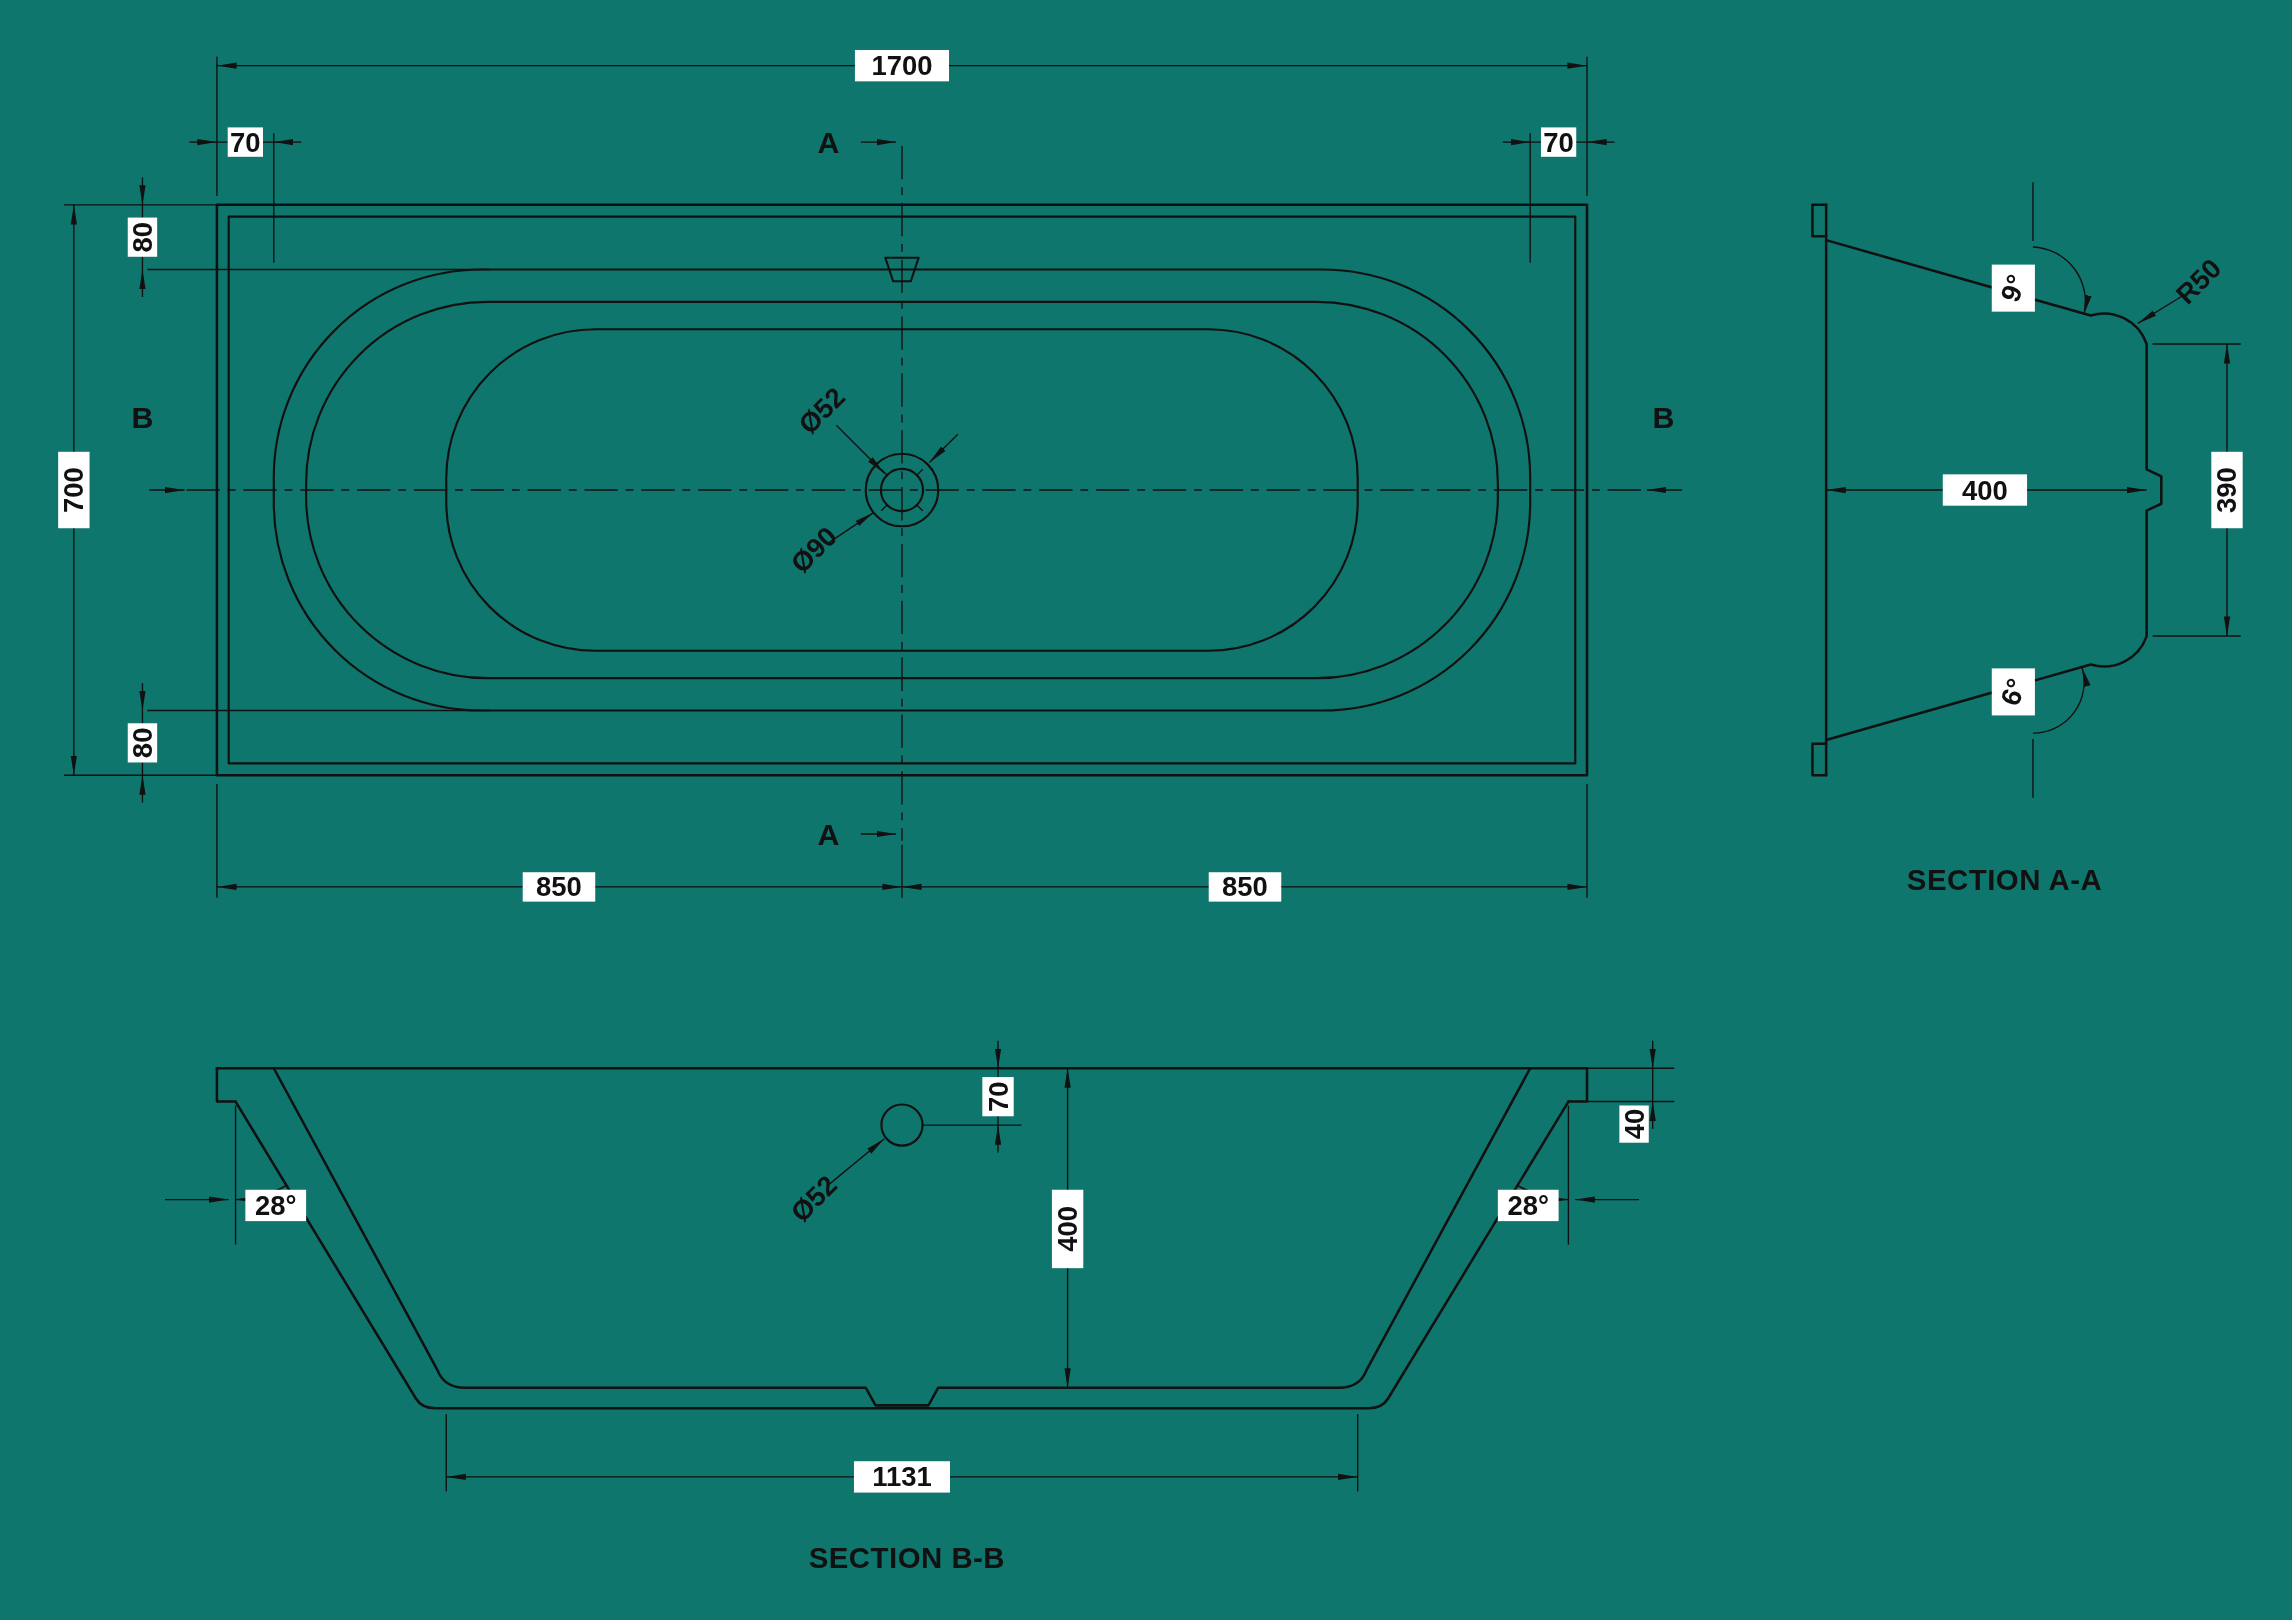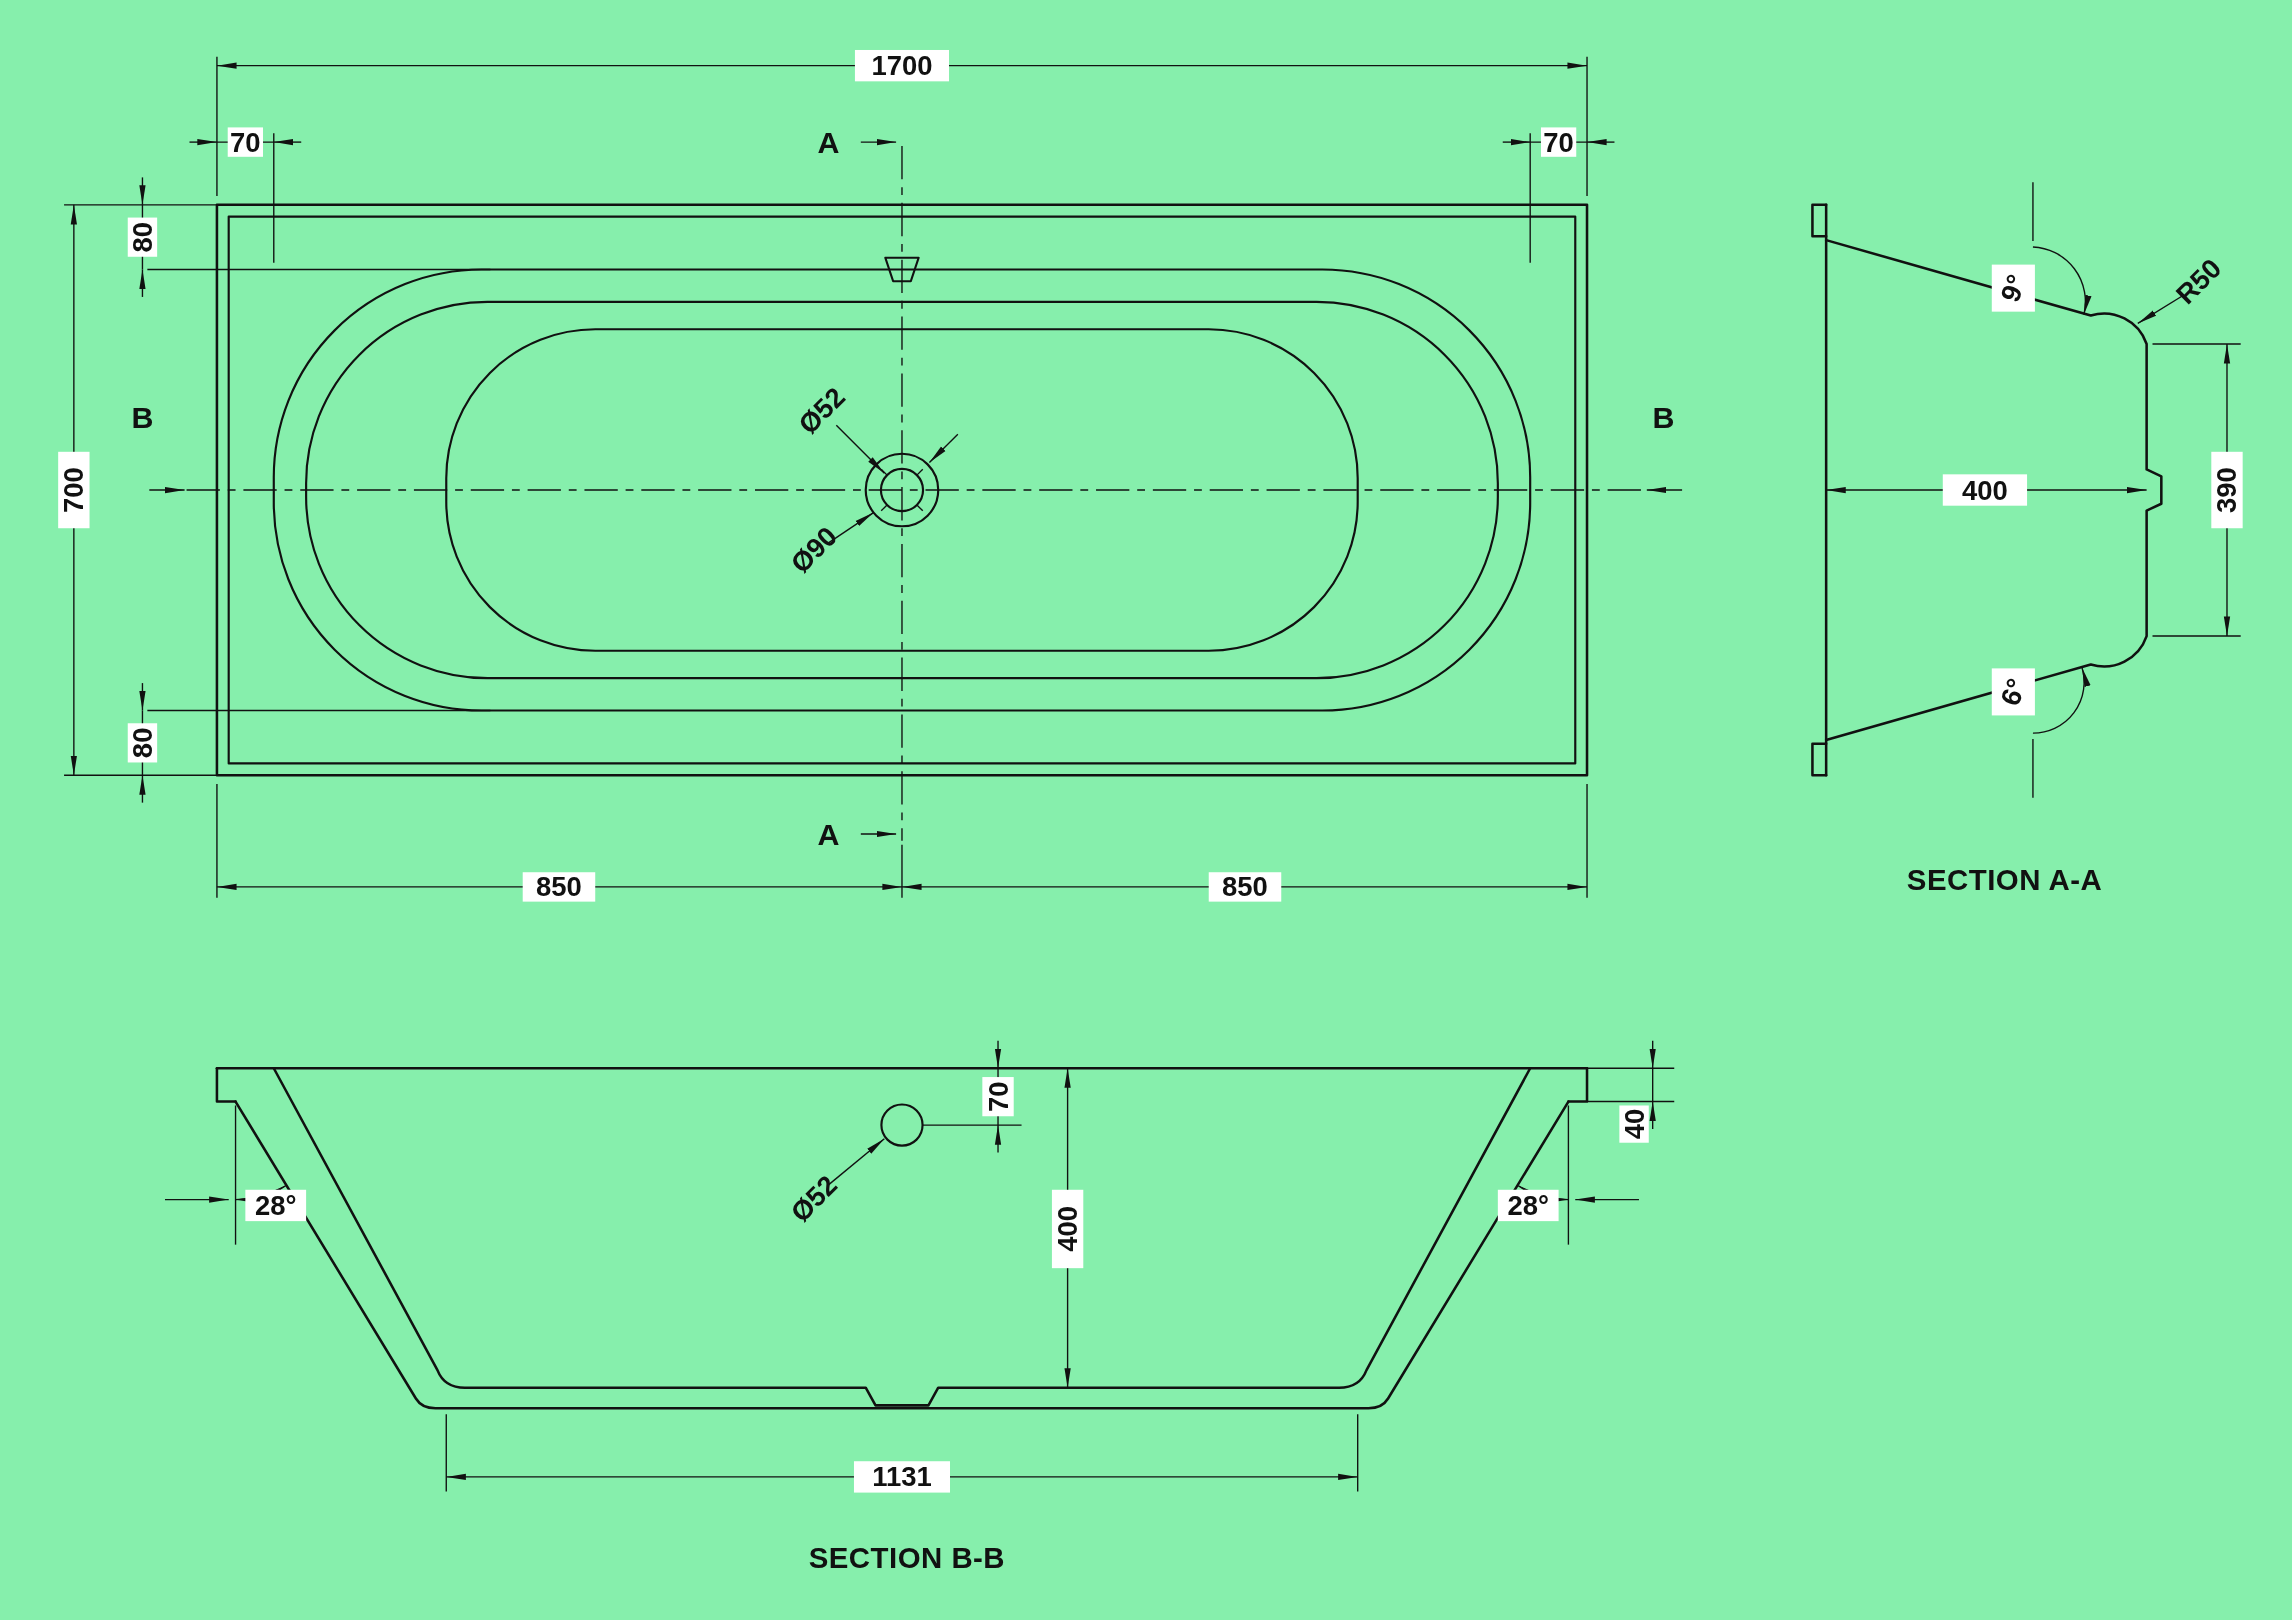--- a/index.html
+++ b/index.html
@@ -1,16 +1,16 @@
 <!DOCTYPE html>
 <html><head>
 <meta charset="utf-8">
 <style>
   html,body{margin:0;padding:0;background:#fff;}
-  .canvas{width:2293px;height:1620px;background:#86efac;font-family:"Liberation Sans","DejaVu Sans",sans-serif;}
+  .canvas{width:2293px;height:1620px;background:#0f766e;font-family:"Liberation Sans","DejaVu Sans",sans-serif;}
   svg{display:block;}
   text{font-family:"Liberation Sans","DejaVu Sans",sans-serif;font-weight:bold;fill:#111;
        text-anchor:middle;dominant-baseline:central;}
   .dim{font-size:28px;}
   .mark{font-size:31px;}
   .title{font-size:30px;letter-spacing:.5px;}
   .obj{stroke:#111;stroke-width:2.6;fill:none;stroke-linejoin:round;stroke-linecap:round;}
   .obj2{stroke:#111;stroke-width:2.2;fill:none;stroke-linejoin:round;}
   .thin{stroke:#111;stroke-width:1.4;fill:none;}
   .chain{stroke:#111;stroke-width:1.4;fill:none;stroke-dasharray:34 8 8 8;}

